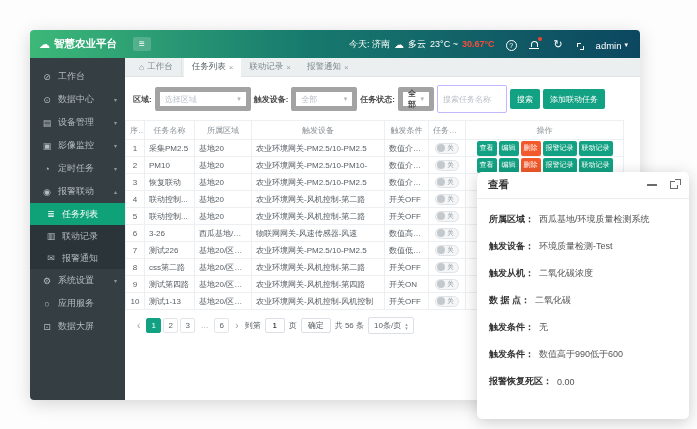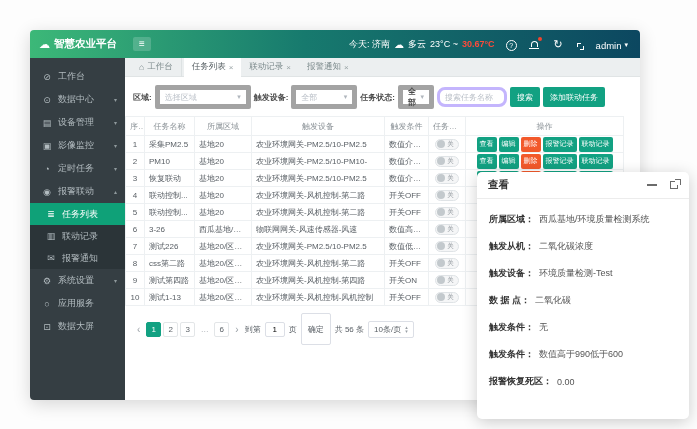--- a/index.html
+++ b/index.html
@@ -60,21 +60,21 @@
 
   
   .filters { display:flex; align-items:center; gap:3px; padding:8px 8px 7px 8px; font-size:8px; color:#555; }
   .flabel { font-weight:bold; color:#4a4a4a; white-space:nowrap; }
   .select { height:24px; border:5px solid #a3a3a3; border-radius:2px; background:#fff; display:flex;
             align-items:center; padding:0 5px; cursor:pointer; }
   .select::after { content:"▾"; margin-left:auto; font-size:7px; color:#b0b6bd; padding-left:3px; }
   .w-region { width:96px; } .w-device { width:66px; } .w-status { width:36px; }
   .select .ph { color:#b9bfc7; overflow:hidden; white-space:nowrap; }
   .select .val { color:#4a4a4a; font-weight:bold; }
-  .search { width:70px; height:20px; border:3px solid #c4b5fd; border-radius:8px; padding:0 5px;
+  .search { width:70px; height:28px; border:1px solid #c4b5fd; border-radius:2px; padding:0 5px;
             font-size:8px; outline:none; font-family:inherit; }
   .search::placeholder { color:#b9bfc7; }
   .btn { height:20px; border:none; border-radius:2px; background:#12a182; color:#fff; font-size:8px;
          padding:0 7px; cursor:pointer; white-space:nowrap; font-family:inherit; }
 
   
   .tbl { margin:0 0; border-collapse:collapse; width:calc(100% - 16px); table-layout:fixed;
          font-size:8px; color:#5a6066; }
   .tbl th, .tbl td { border:1px solid #edf0f2; padding:0 4px; overflow:hidden; white-space:nowrap;
          text-overflow:ellipsis; }
@@ -97,21 +97,21 @@
   .pager { display:flex; align-items:center; gap:4px; margin:7px 10px; font-size:8px; color:#5a6066; }
   .pg-arrow { color:#9aa0a6; cursor:pointer; font-size:10px; padding:0 2px; }
   .pages { display:inline-flex; align-items:center; gap:2px; }
   .page { display:inline-flex; align-items:center; justify-content:center; min-width:15px; height:15px;
           border:1px solid #e3e6e8; border-radius:2px; background:#fff; cursor:pointer; font-size:8px; }
   .page.active { background:#12a182; border-color:#12a182; color:#fff; }
   .page.dots { border:none; cursor:default; color:#9aa0a6; }
   .pg-text { white-space:nowrap; }
   .pg-input { width:20px; height:15px; border:1px solid #dcdfe6; border-radius:2px; text-align:center;
           font-size:8px; outline:none; font-family:inherit; }
-  .pg-btn { height:32px; border:1px solid #dcdfe6; background:#fff; border-radius:2px; font-size:8px;
+  .pg-btn { height:15px; border:1px solid #dcdfe6; background:#fff; border-radius:2px; font-size:8px;
           color:#5a6066; padding:0 6px; cursor:pointer; font-family:inherit; }
   .pg-size { height:17px; border:1px solid #dcdfe6; border-radius:2px; display:flex; align-items:center;
           padding:0 5px; gap:4px; cursor:pointer; white-space:nowrap; }
   .updown { display:inline-flex; flex-direction:column; font-size:5px; line-height:4px; color:#9aa0a6; }
   .updown::before { content:"▴"; } .updown::after { content:"▾"; }
 
   
   .dialog { position:absolute; left:477px; top:172px; width:212px; height:247px; background:#fff;
             border-radius:5px; box-shadow:0 3px 16px rgba(0,0,0,.20); z-index:20; }
   .dlg-head { display:flex; align-items:center; height:27px; padding:0 11px; border-bottom:1px solid #ececec; }
@@ -455,28 +455,28 @@
       <span class="dlg-title">查看</span>
       <span class="dlg-min"></span>
       <span class="dlg-expand"></span>
     </div>
     <div class="dlg-body" id="dlg-fields">
         <div class="fld">
     <span class="f-label">所属区域：</span>
     <span class="f-value">西瓜基地/环境质量检测系统</span>
   </div>
         <div class="fld">
+    <span class="f-label">触发设备：</span>
+    <span class="f-value">环境质量检测-Test</span>
+  </div>
+        <div class="fld">
     <span class="f-label">触发从机：</span>
     <span class="f-value">二氧化碳浓度</span>
   </div>
         <div class="fld">
-    <span class="f-label">触发设备：</span>
-    <span class="f-value">环境质量检测-Test</span>
-  </div>
-        <div class="fld">
     <span class="f-label">数 据 点：</span>
     <span class="f-value">二氧化碳</span>
   </div>
         <div class="fld">
     <span class="f-label">触发条件：</span>
     <span class="f-value">无</span>
   </div>
         <div class="fld">
     <span class="f-label">触发条件：</span>
     <span class="f-value">数值高于990低于600</span>

